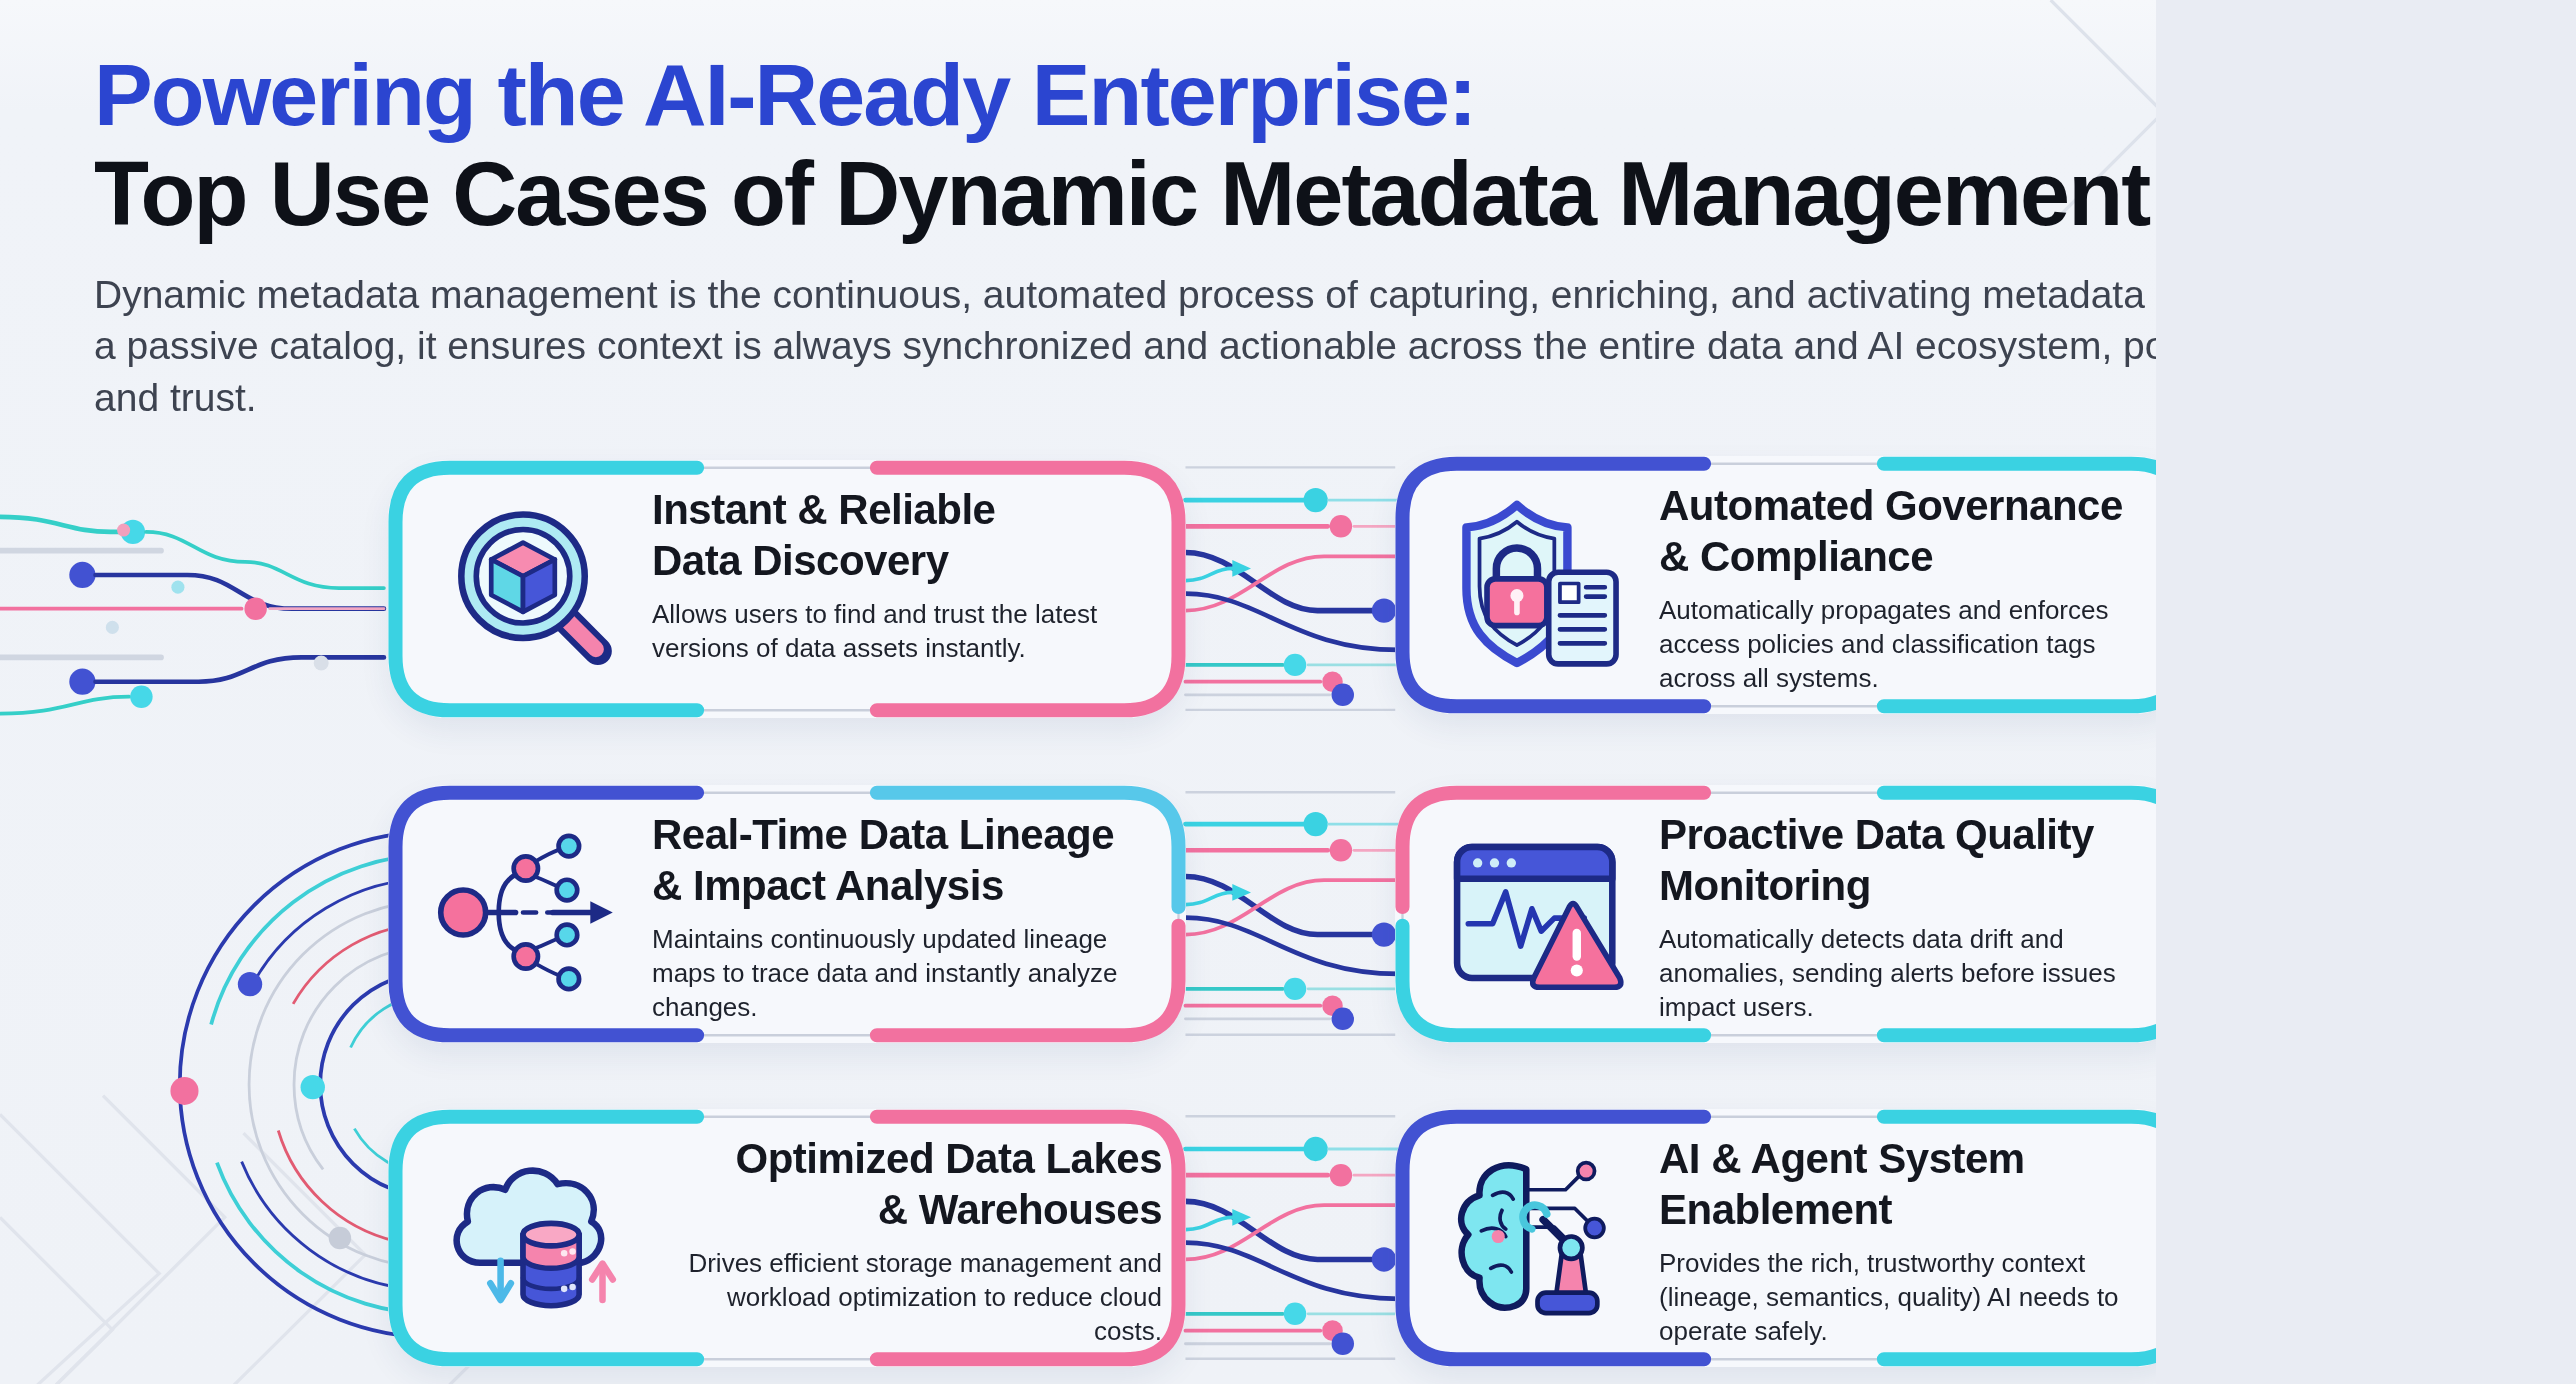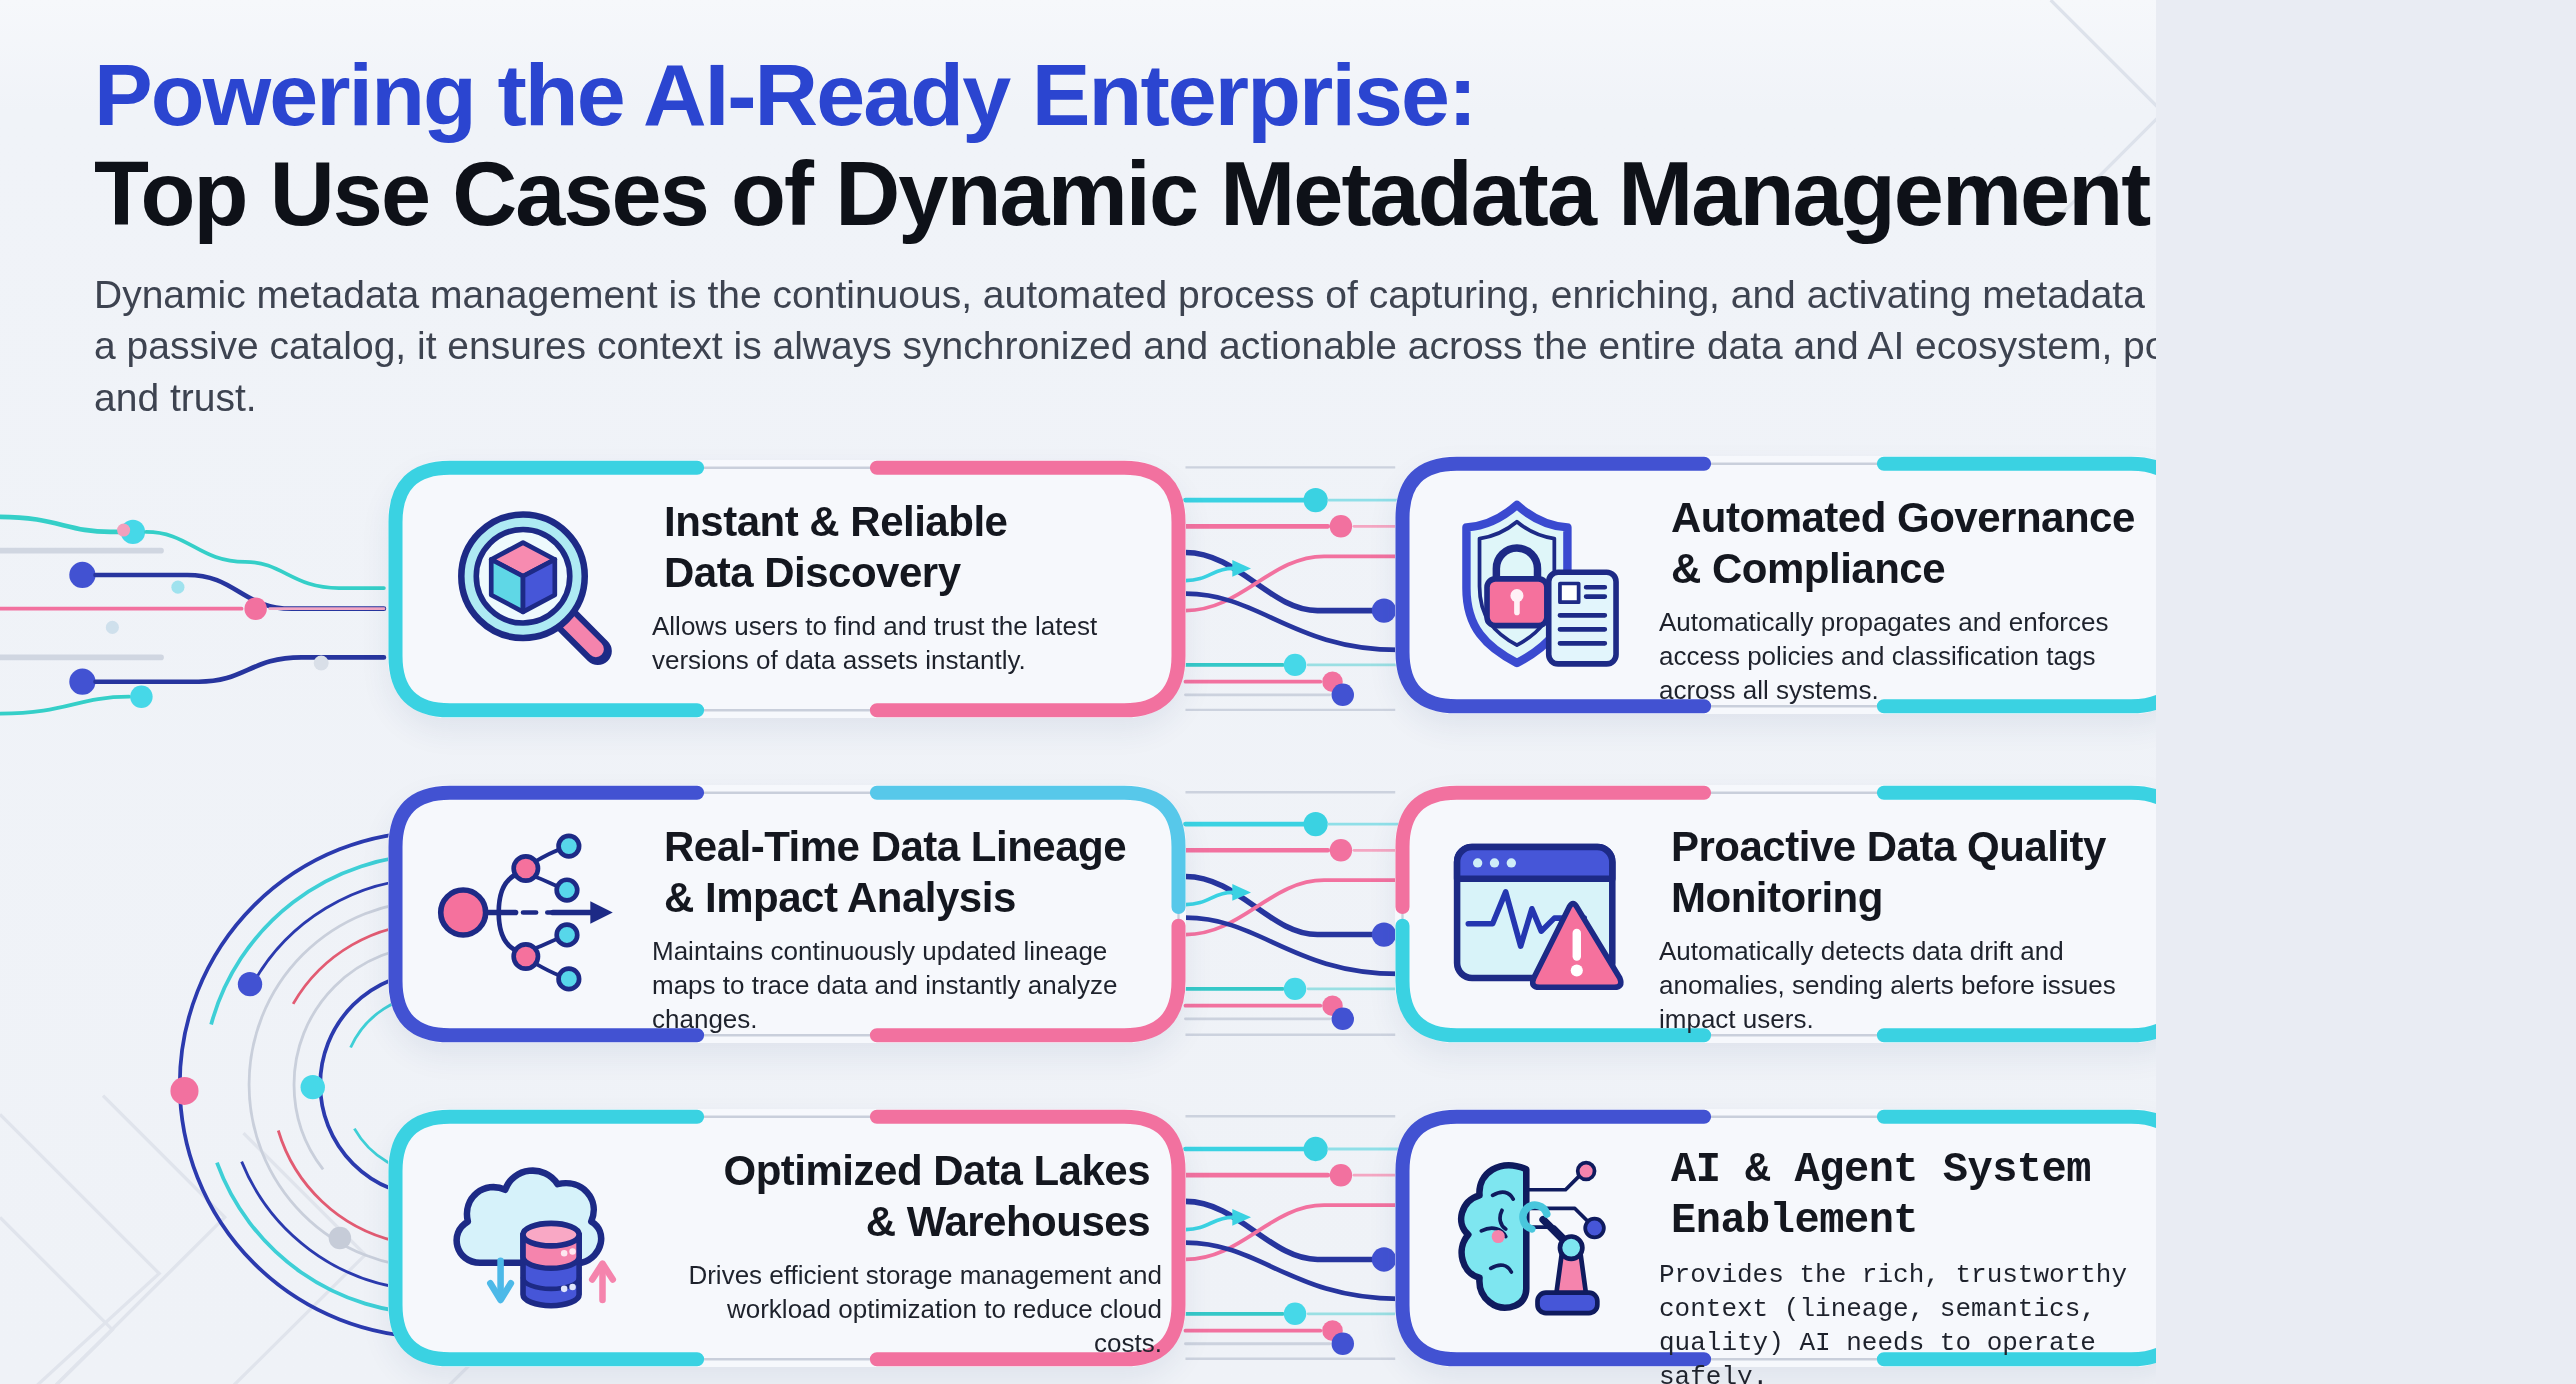--- a/index.html
+++ b/index.html
@@ -14,21 +14,21 @@
   .title .l1{display:block;font-size:88px;color:#2b45d0;}
   .title .l2{display:block;font-size:90px;color:#0e1118;}
   .subtitle{margin:22.5px 0 0 0;font-size:39px;line-height:1.33;color:#3d4350;max-width:2407px;font-weight:400;}
   
   .card{position:absolute;width:798px;height:258px;z-index:2;border-radius:58px;
         background:#f6f8fc;box-shadow:0 13px 30px rgba(40,60,120,.08);}
   .card-border{position:absolute;left:0;top:0;width:798px;height:258px;overflow:visible;}
   .card-icon{position:absolute;left:49px;top:34px;width:187px;height:187px;}
   .card-icon svg{width:187px;height:187px;}
   .card-body{position:absolute;left:264px;top:24px;width:510px;}
-  .card-title{margin:12px;font-size:42px;font-weight:700;color:#14171f;line-height:1.22;letter-spacing:-0.5px;}
+  .card-title{margin:0;font-size:42px;font-weight:700;color:#14171f;line-height:1.22;letter-spacing:-0.5px;}
   .card-title span{display:block;}
   .card-desc{margin:12px 0 0 0;font-size:26px;line-height:1.3;color:#1e222c;font-weight:400;max-width:536px;}
   .deco{position:absolute;left:0;top:0;z-index:1;}
 </style>
 </head>
 <body>
 
 <div class="canvas">
 
   <svg class="deco" width="2576" height="1385" viewBox="0 0 2751 1479">
@@ -308,21 +308,21 @@
     </g>
   </svg></div>
     <div class="card-body">
       <h2 class="card-title">
         <span class="t1">Optimized Data Lakes</span>
         <span class="t2">&amp; Warehouses</span>
       </h2>
       <p class="card-desc">Drives efficient storage management and workload optimization to reduce cloud costs.</p>
     </div>
   </article>
-      <article class="card" style="left: 1395px; top: 1109px; font-family: Liberation Mono, monospace;">
+      <article class="card" style="left: 1395px; top: 1109px;">
     <svg class="card-border" viewBox="0 0 852 275">
           <rect x="8" y="8" width="836" height="259" rx="57" fill="none" stroke="#c9cfdb" stroke-width="2.5"></rect>
           <path d="M330,8 H66 Q8,8 8,66 V209 Q8,267 66,267 H330" stroke="#4252d2" stroke-width="15" fill="none" stroke-linecap="round"></path>
           <path d="M522,8 H786 Q844,8 844,66 V209 Q844,267 786,267 H522" stroke="#3ad2e2" stroke-width="15" fill="none" stroke-linecap="round"></path>
         </svg>
     <div class="card-icon"><svg viewBox="0 0 200 200">
     <g stroke-linejoin="round" stroke-linecap="round">
       <path d="M88,28 C60,16 36,32 38,56 C18,62 12,86 26,98 C12,114 20,140 38,144 C36,166 56,182 76,174 C84,171 88,164 88,156 Z" fill="#7ee6f0" stroke="#0f1b5e" stroke-width="7"></path>
       <path d="M52,56 C62,50 70,52 74,60 M40,94 C52,88 62,92 66,100 M50,134 C60,128 68,130 72,138 M62,72 C58,80 60,88 66,92" fill="none" stroke="#0f1b5e" stroke-width="4"></path>
       <circle cx="58" cy="100" r="7" fill="#f584ad" stroke="none"></circle>

